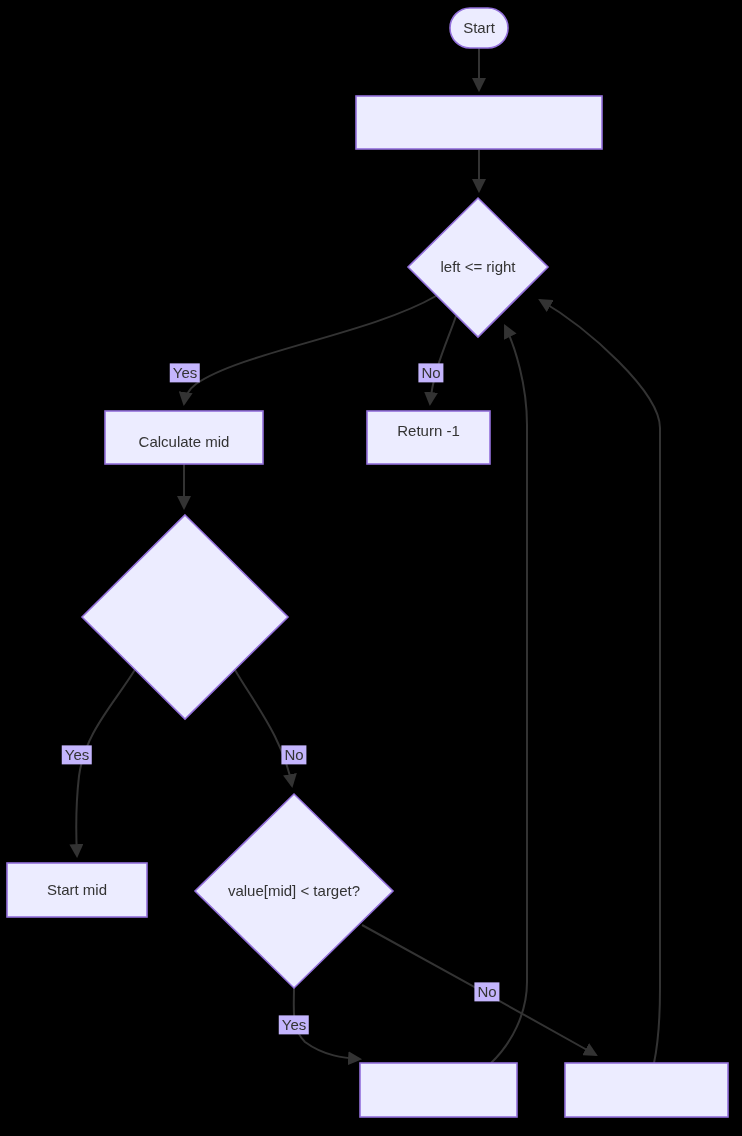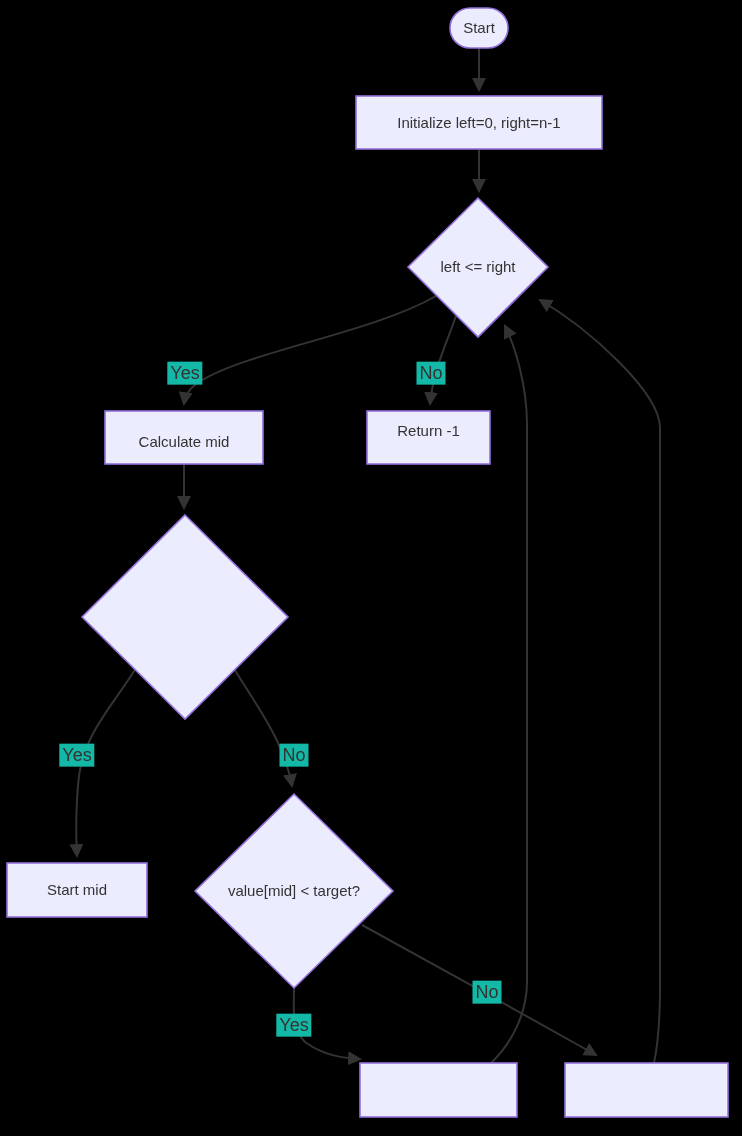--- a/index.html
+++ b/index.html
@@ -37,23 +37,23 @@
     color: #333333;
     font-size: 15px;
     line-height: 1.2;
     text-align: center;
     pointer-events: none;
     white-space: nowrap;
   }
   .edge-label {
     position: absolute;
     transform: translate(-50%, -50%);
-    background: #14b8a6;
+    background: #c4b5fd;
     color: #333333;
-    font-size: 18px;
+    font-size: 15px;
     line-height: 1.15;
     padding: 1px 3px;
     pointer-events: none;
     white-space: nowrap;
   }
 </style>
 </head>
 <body>
 
 <div class="canvas">
@@ -87,21 +87,20 @@
       <rect class="node-shape" x="367" y="411" width="123" height="53"></rect>
       <polygon class="node-shape" points="185,515 288,617 185,719 82,617"></polygon>
       <rect class="node-shape" x="7" y="863" width="140" height="54"></rect>
       <polygon class="node-shape" points="294,794 393,891 294,988 195,891"></polygon>
       <rect class="node-shape" x="360" y="1063" width="157" height="54"></rect>
       <rect class="node-shape" x="565" y="1063" width="163" height="54"></rect>
     </g>
   </svg>
 
   <div class="node-label" style="left:450px; top:8px; width:58px; height:40px;">Start</div>
-  <div class="node-label" style="left:356px; top:96px; width:246px; height:53px;">Initialize left=0, right=n-1</div>
   <div class="node-label" style="left:408px; top:247px; width:140px; height:40px;">left &lt;= right</div>
   <div class="node-label" style="left:105px; top:411px; width:158px; height:61px;">Calculate mid</div>
   <div class="node-label" style="left:367px; top:411px; width:123px; height:39px;">Return -1</div>
   <div class="node-label" style="left:7px; top:863px; width:140px; height:54px;">Start mid</div>
   <div class="node-label" style="left:195px; top:871px; width:198px; height:40px;">value[mid] &lt; target?</div>
 
   <div class="edge-label" style="left:185px; top:373px;">Yes</div>
   <div class="edge-label" style="left:431px; top:373px;">No</div>
   <div class="edge-label" style="left:77px; top:755px;">Yes</div>
   <div class="edge-label" style="left:294px; top:755px;">No</div>

